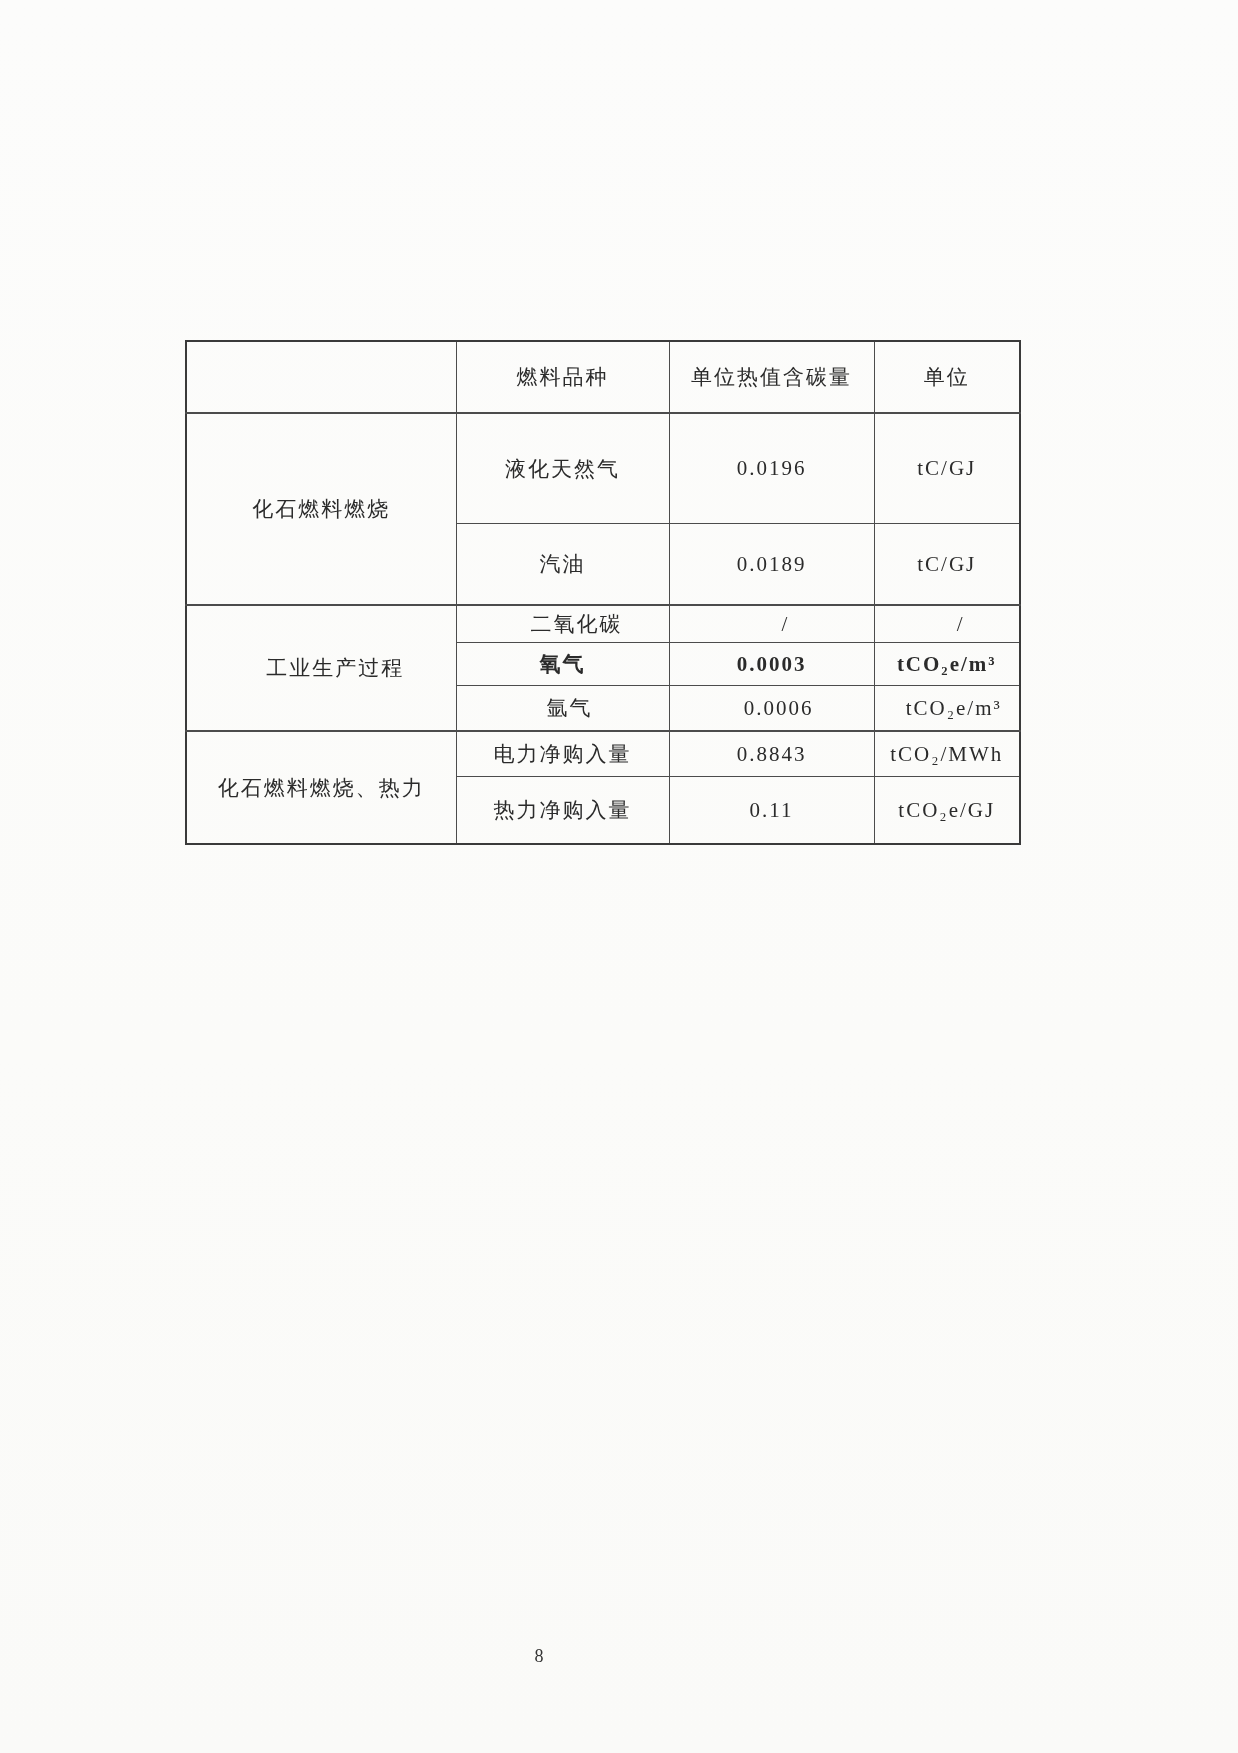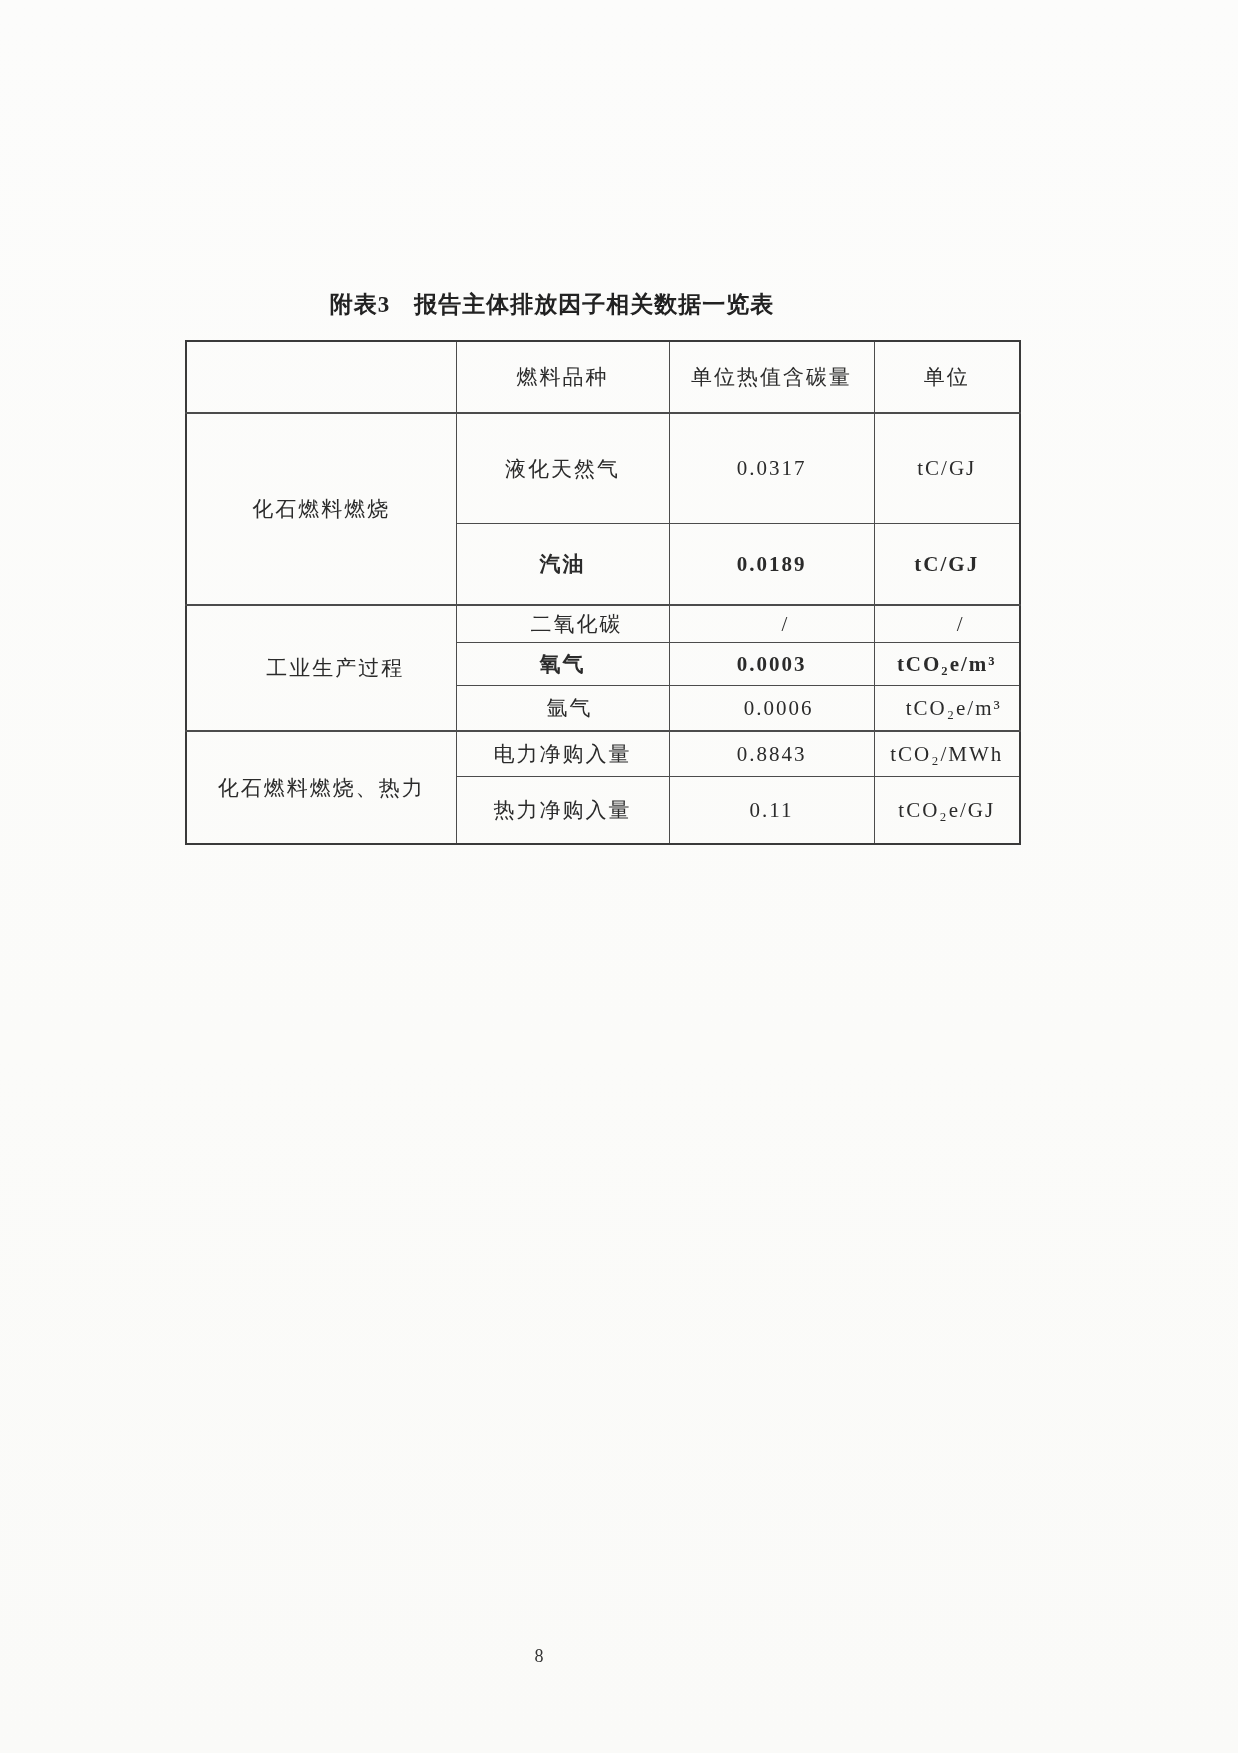--- a/index.html
+++ b/index.html
@@ -62,21 +62,21 @@
     vertical-align: middle;
     font-weight: normal;
     padding: 0 4px;
     letter-spacing: 2px;
   }
   table.data-table {
     border: 2px solid #3a3a3a;
   }
   tr.h-header  td, tr.h-header  th { height: 70px; border-bottom-width: 2px; }
   tr.h-row1 td { height: 109px; }
-  tr.h-row2 td { height: 80px; font-weight: bold; }
+  tr.h-row2 td { height: 80px; }
   tr.h-row3 td { height: 36px; padding-left: 32px; }
   tr.h-row4 td { height: 42px; font-weight: bold; }
   tr.h-row5 td { height: 44px; padding-left: 18px; }
   tr.h-row6 td { height: 44px; }
   tr.h-row7 td { height: 66px; }
   tr.section-start td { border-top-width: 2px; }
   td.num { letter-spacing: 0.5px; }
   .page-number {
     position: absolute;
     left: 524px;
@@ -86,41 +86,40 @@
     font-size: 18px;
     color: #333;
   }
 </style>
 </head>
 <body>
 
 <div class="page">
 
 
-  <div class="table-caption">附表3　报告主体排放因子相关数据一览表</div>
 
   <table class="data-table">
     <colgroup>
       <col class="c1">
         <col class="c2">
         <col class="c3">
         <col class="c4">
     </colgroup>
     <tbody>
       <tr class="h-header">
         <th></th>
         <th>燃料品种</th>
         <th>单位热值含碳量</th>
         <th>单位</th>
       </tr>
 
       <tr class="h-row1">
         <td rowspan="2">化石燃料燃烧</td>
         <td>液化天然气</td>
-        <td class="num">0.0317</td>
+        <td class="num">0.0196</td>
         <td class="num">tC/GJ</td>
       </tr>
       <tr class="h-row2">
         <td>汽油</td>
         <td class="num">0.0189</td>
         <td class="num">tC/GJ</td>
       </tr>
 
       <tr class="h-row3 section-start">
         <td rowspan="3">工业生产过程</td>

